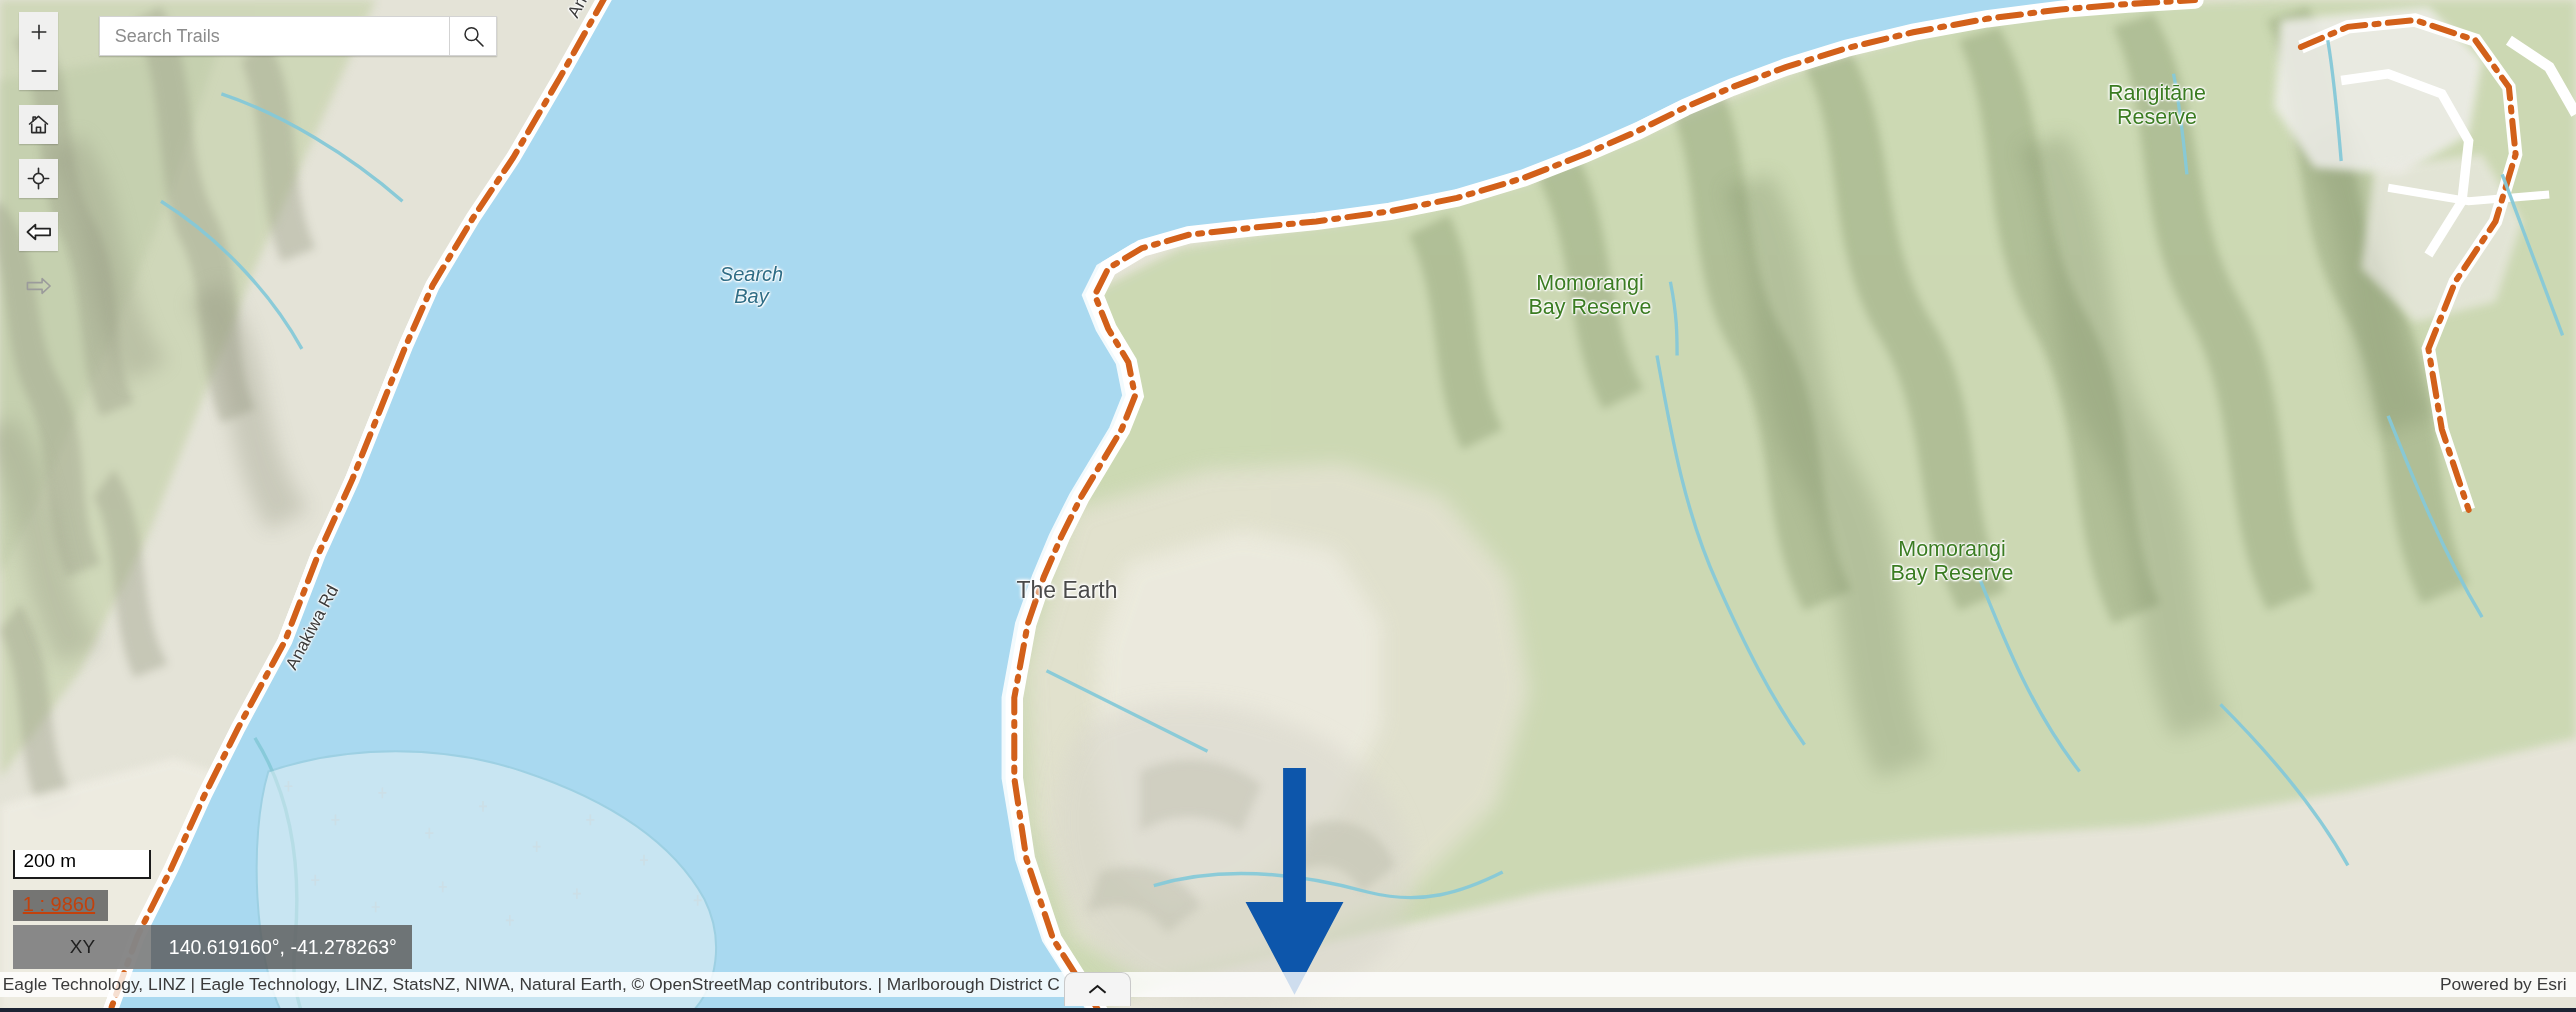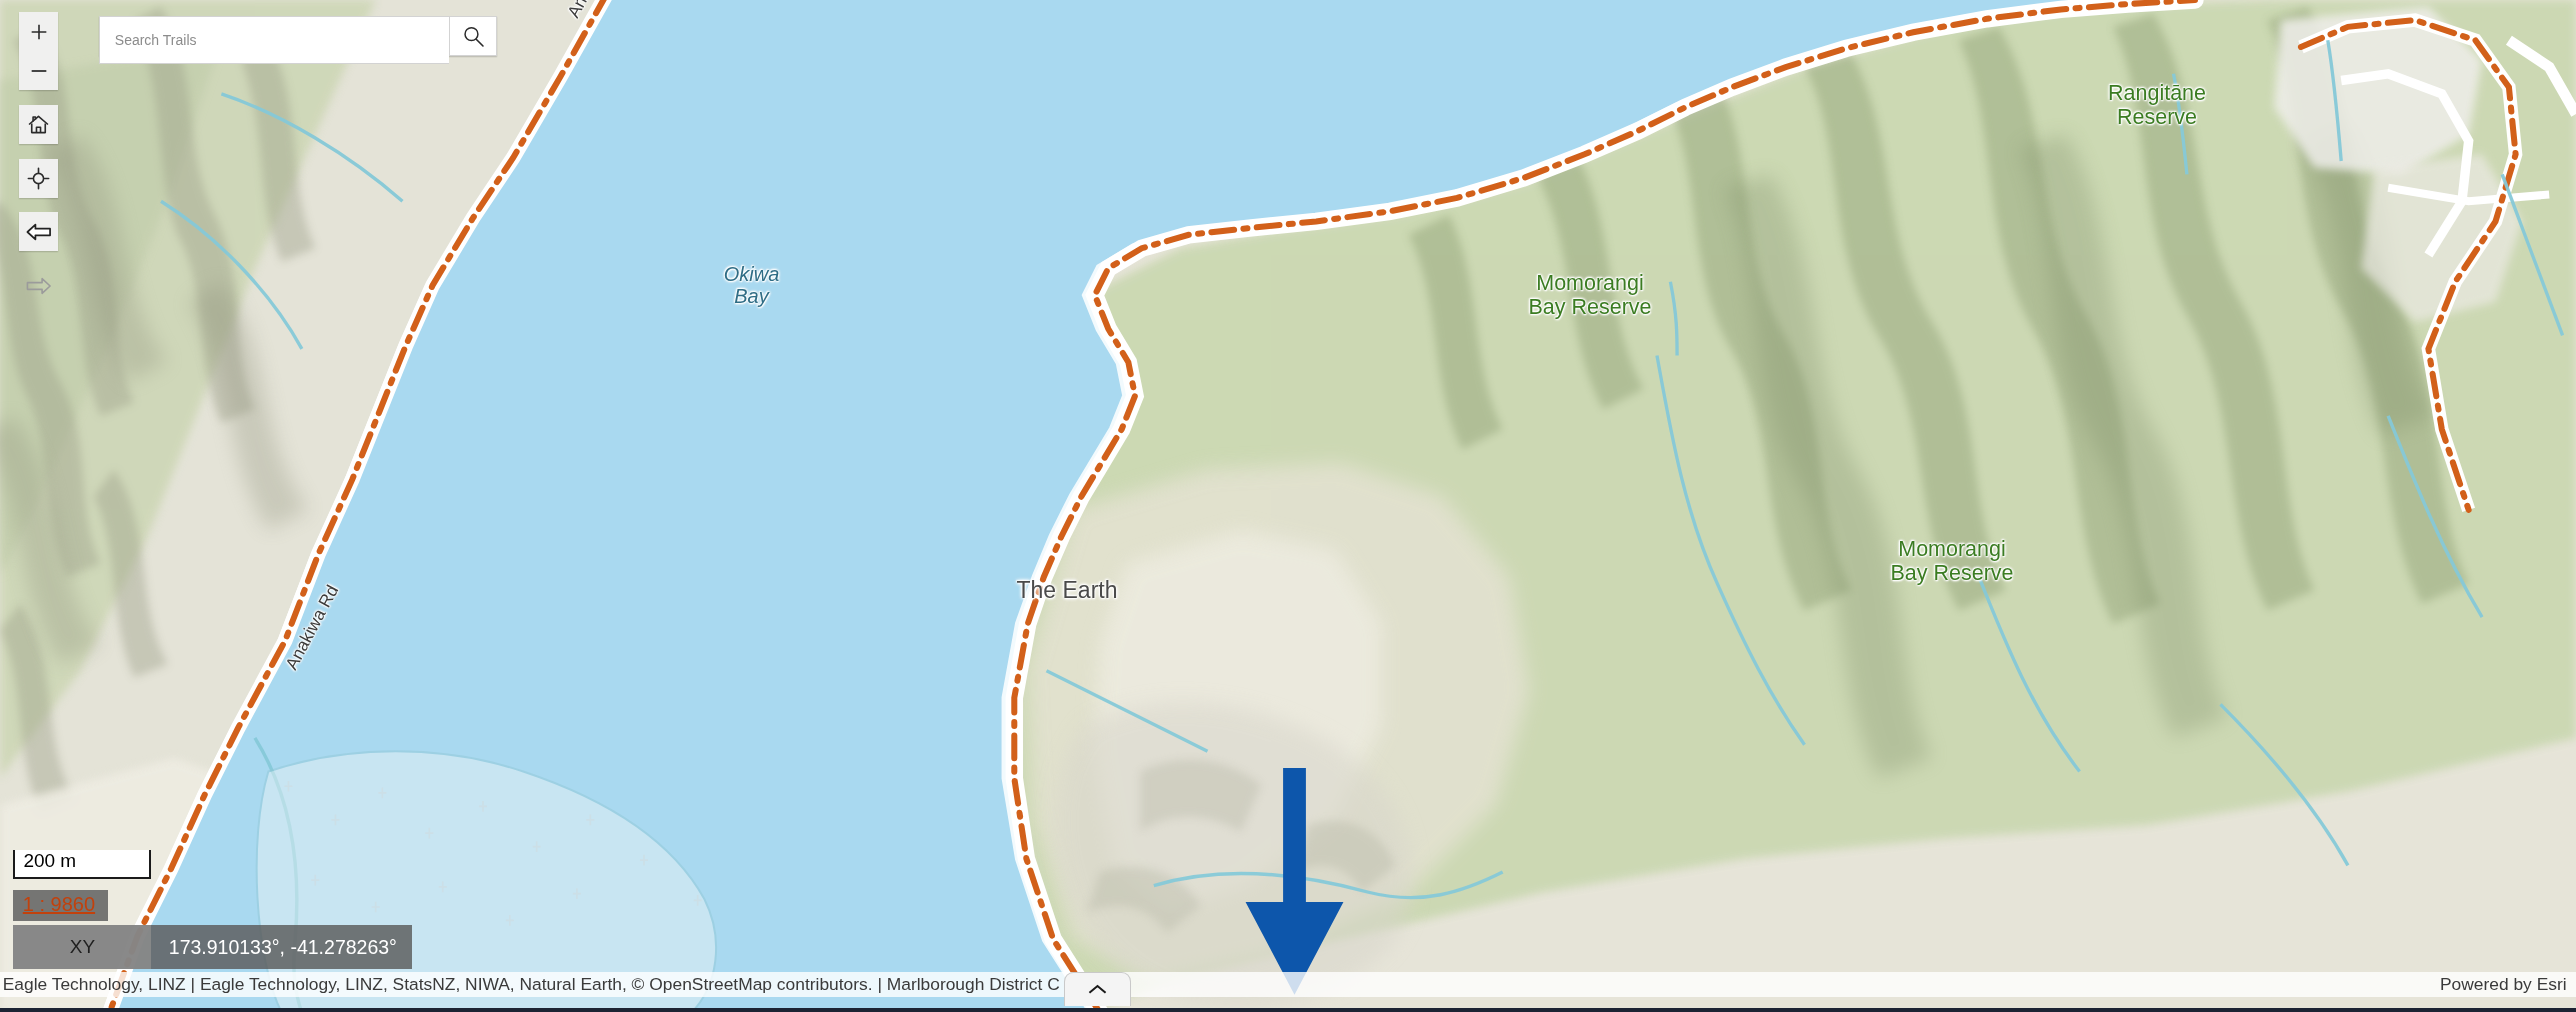--- a/index.html
+++ b/index.html
@@ -52,25 +52,25 @@
 
   
   #search-widget {
     position: absolute; left: 99px; top: 16px;
     display: flex; align-items: stretch;
     height: 40px;
     z-index: 40;
     box-shadow: 0 0.7px 1.3px rgba(0,0,0,.2);
   }
   #search-input {
-    width: 350px; height: 48px;
+    width: 350px; height: 40px;
     border: 0.7px solid #d3d3d3; border-right: none;
     background: #ffffff;
     font-family: "Liberation Sans", sans-serif;
-    font-size: 14px; color: #b91c1c;
+    font-size: 18px; color: #b91c1c;
     padding: 0 14.8px;
     outline: none;
   }
   #search-input::placeholder { color: #8c8c8c; }
   #search-submit {
     width: 48px; height: 40px;
     background: #ffffff;
     border: 0.7px solid #d3d3d3;
     cursor: pointer;
     display: flex; align-items: center; justify-content: center;
@@ -384,21 +384,21 @@
         <path d="M760,1380 l0,-16 M754,1372 l12,0"></path>
         <path d="M860,1340 l0,-16 M854,1332 l12,0"></path>
         <path d="M960,1290 l0,-16 M954,1282 l12,0"></path>
         <path d="M1040,1350 l0,-16 M1034,1342 l12,0"></path>
       </g>
 
       <path d="M400,1150 C520,1110 660,1110 780,1150 C900,1190 1000,1250 1050,1340
                C1080,1400 1070,1470 1030,1510 L420,1510 C380,1430 370,1250 400,1150 Z" fill="#eef4f5" opacity=".45" stroke="#8fc6d4" stroke-width="3"></path>
     </svg>
 
-    <div class="map-label lbl-water" style="left:698px; top:263px; width:107px;">Okiwa
+    <div class="map-label lbl-water" style="left:698px; top:263px; width:107px;">Search
 Bay</div>
 
     <div class="map-label lbl-reserve" style="left:1496px; top:271px; width:188px;">Momorangi
 Bay Reserve</div>
 
     <div class="map-label lbl-reserve" style="left:1858px; top:537px; width:188px;">Momorangi
 Bay Reserve</div>
 
     <div class="map-label lbl-reserve" style="left:2080px; top:81px; width:154px;">Rangitāne
 Reserve</div>
@@ -471,21 +471,21 @@
   <div id="scalebar">
     <div id="scalebar-inner">
       <span id="scalebar-label">200 m</span>
     </div>
   </div>
 
   <div id="scale-ratio">1 : 9860</div>
 
   <div id="coord-widget">
     <button id="coord-xy-btn">XY</button>
-    <div id="coord-value">173.910133°, -41.278263°</div>
+    <div id="coord-value">140.619160°, -41.278263°</div>
   </div>
 
   <div id="attribution-bar">
     <div id="attribution-text">Eagle Technology, LINZ | Eagle Technology, LINZ, StatsNZ, NIWA, Natural Earth, © OpenStreetMap contributors. | Marlborough District C</div>
     <button id="attribution-expand">
       <svg width="23" height="14.8" viewBox="0 0 34 22">
         <path d="M5,16 L17,6 L29,16" stroke="#1a1a1a" stroke-width="3" fill="none" stroke-linejoin="miter"></path>
       </svg>
     </button>
     <div id="powered-by">Powered by Esri</div>

